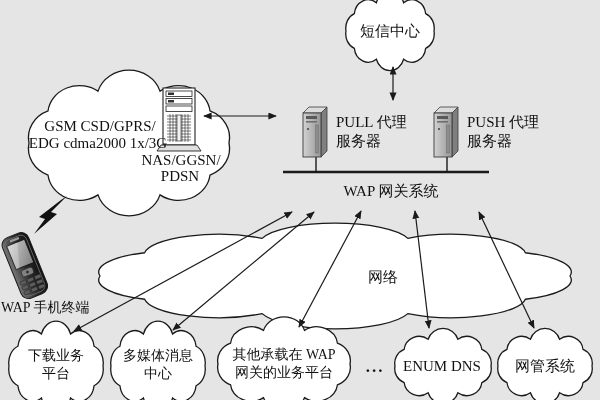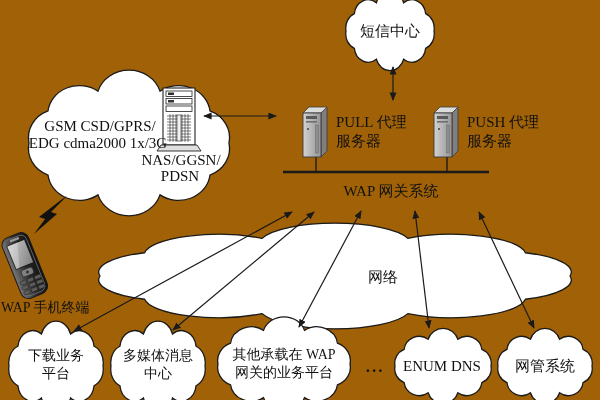--- a/index.html
+++ b/index.html
@@ -1,16 +1,16 @@
 <!DOCTYPE html>
 <html><head>
 <meta charset="utf-8">
 <style>
   html,body{margin:0;padding:0;background:#ffffff;}
-  #stage{position:relative;width:600px;height:400px;background:#a16207;overflow:hidden;
+  #stage{position:relative;width:600px;height:400px;background:#e5e5e5;overflow:hidden;
          font-family:"Liberation Serif","DejaVu Serif",serif;}
   svg{position:absolute;left:0;top:0;}
   text{fill:#111;font-family:"Liberation Serif","DejaVu Serif",serif;}
   .ln{stroke:#1a1a1a;stroke-width:1.2;fill:none;}
   .cloud{fill:#ffffff;stroke:#1a1a1a;stroke-width:1.3;}
   .t15{font-size:15px;}
   .t14{font-size:14px;}
   .mid{text-anchor:middle;}
   .dots{font-size:17px;font-weight:bold;letter-spacing:2px;}
 </style>

